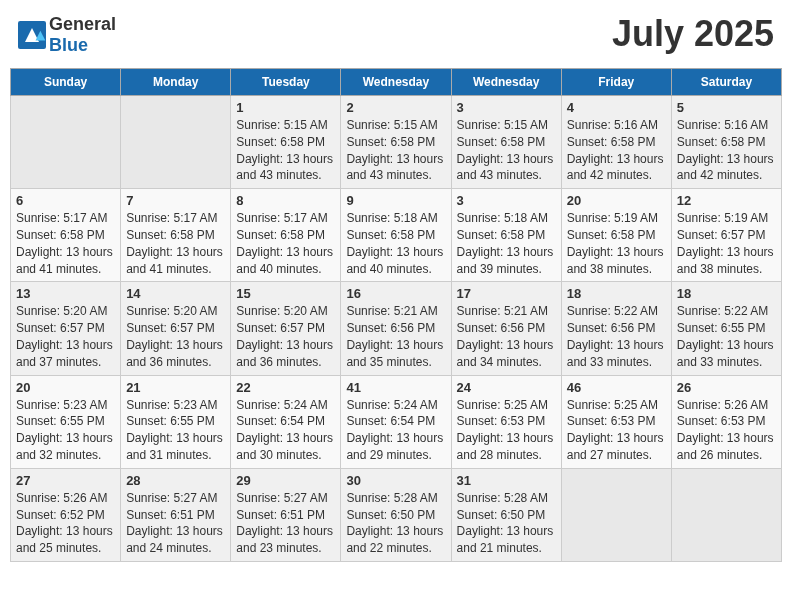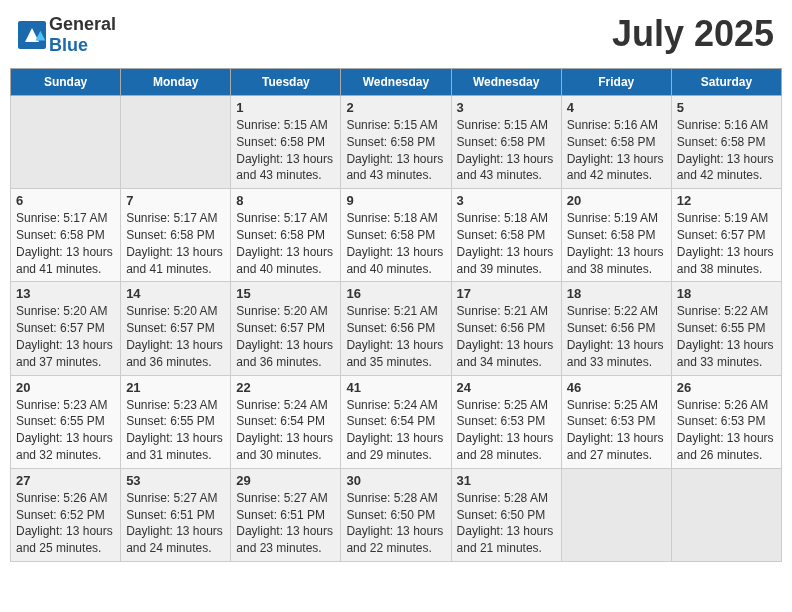--- a/index.html
+++ b/index.html
@@ -243,21 +243,21 @@
           <span class="day-number">26</span>
           <div class="day-info">Sunrise: 5:26 AM<br>Sunset: 6:53 PM<br>Daylight: 13 hours and 26 minutes.</div>
         </td>
       </tr>
       <tr class="row-shaded">
         <td>
           <span class="day-number">27</span>
           <div class="day-info">Sunrise: 5:26 AM<br>Sunset: 6:52 PM<br>Daylight: 13 hours and 25 minutes.</div>
         </td>
         <td>
-          <span class="day-number">53</span>
+          <span class="day-number">28</span>
           <div class="day-info">Sunrise: 5:27 AM<br>Sunset: 6:51 PM<br>Daylight: 13 hours and 24 minutes.</div>
         </td>
         <td>
           <span class="day-number">29</span>
           <div class="day-info">Sunrise: 5:27 AM<br>Sunset: 6:51 PM<br>Daylight: 13 hours and 23 minutes.</div>
         </td>
         <td>
           <span class="day-number">30</span>
           <div class="day-info">Sunrise: 5:28 AM<br>Sunset: 6:50 PM<br>Daylight: 13 hours and 22 minutes.</div>
         </td>

